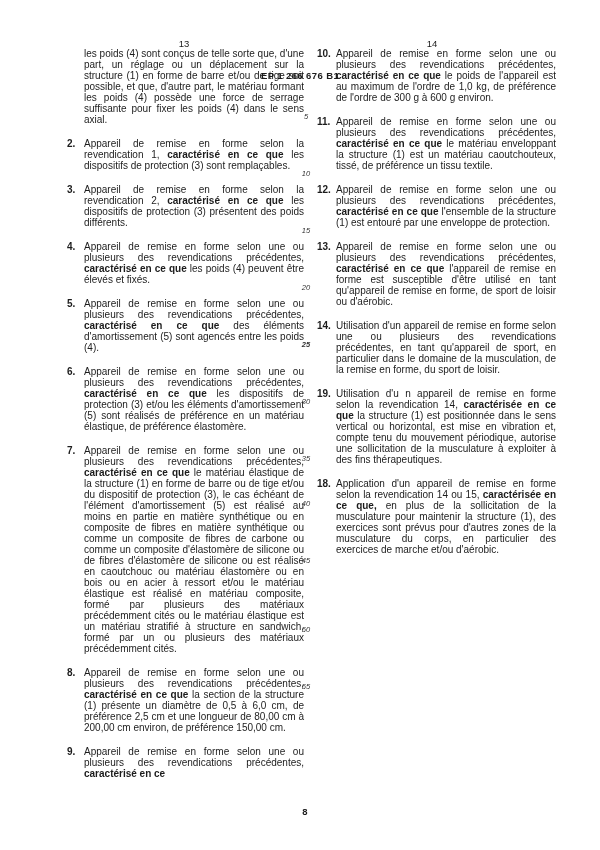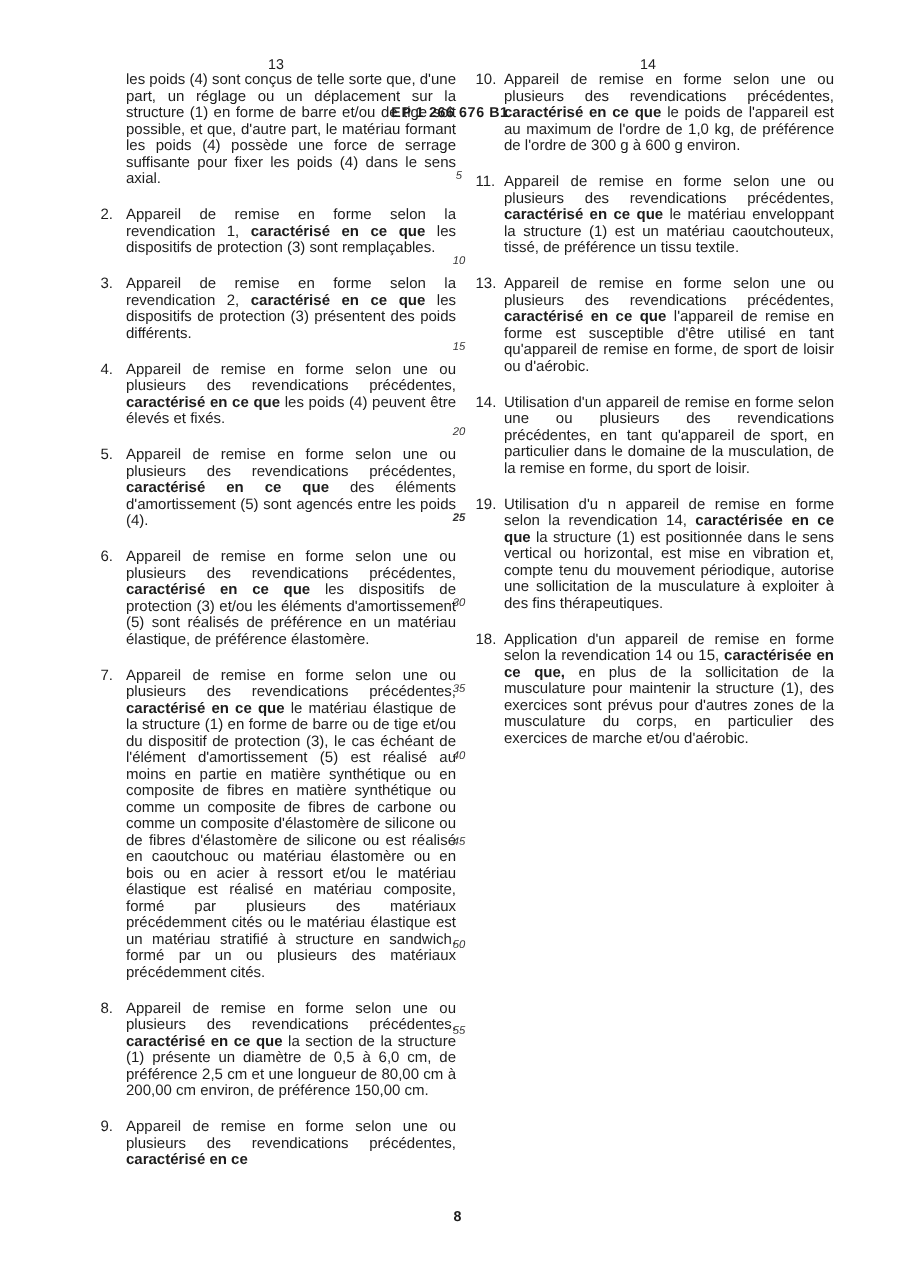--- a/index.html
+++ b/index.html
@@ -39,21 +39,21 @@
   .col-left  { left: 67px;  width: 237px; }
   .col-right { left: 317px; width: 239px; }
 
   .claim {
     display: flex;
     margin: 0 0 13px 0;
   }
   .claim-num {
     flex: 0 0 auto;
     width: 17px;
-    font-weight: normal;
+    font-weight: bold;
   }
   .col-right .claim-num { width: 19px; }
   .claim-body {
     flex: 1 1 auto;
     text-align: justify;
     hyphens: none;
   }
   .b { font-weight: bold; }
 
   
@@ -151,20 +151,24 @@
   <div class="col col-right" id="col-right">
       <div class="claim">
         <div class="claim-num">10.</div>
         <div class="claim-body"><span>Appareil de remise en forme selon une ou plusieurs des revendications précédentes, </span><span class="b">caractérisé en ce que</span><span> le poids de l'appareil est au maximum de l'ordre de 1,0 kg, de préférence de l'ordre de 300 g à 600 g environ.</span></div>
       </div>
       <div class="claim">
         <div class="claim-num">11.</div>
         <div class="claim-body"><span>Appareil de remise en forme selon une ou plusieurs des revendications précédentes, </span><span class="b">caractérisé en ce que</span><span> le matériau enveloppant la structure (1) est un matériau caoutchouteux, tissé, de préférence un tissu textile.</span></div>
       </div>
       <div class="claim">
+        <div class="claim-num">12.</div>
+        <div class="claim-body"><span>Appareil de remise en forme selon une ou plusieurs des revendications précédentes, </span><span class="b">caractérisé en ce que</span><span> l'ensemble de la structure (1) est entouré par une enveloppe de protection.</span></div>
+      </div>
+      <div class="claim">
         <div class="claim-num">13.</div>
         <div class="claim-body"><span>Appareil de remise en forme selon une ou plusieurs des revendications précédentes, </span><span class="b">caractérisé en ce que</span><span> l'appareil de remise en forme est susceptible d'être utilisé en tant qu'appareil de remise en forme, de sport de loisir ou d'aérobic.</span></div>
       </div>
       <div class="claim">
         <div class="claim-num">14.</div>
         <div class="claim-body"><span>Utilisation d'un appareil de remise en forme selon une ou plusieurs des revendications précédentes, en tant qu'appareil de sport, en particulier dans le domaine de la musculation, de la remise en forme, du sport de loisir.</span></div>
       </div>
       <div class="claim">
         <div class="claim-num">19.</div>
         <div class="claim-body"><span>Utilisation d'u n appareil de remise en forme selon la revendication 14, </span><span class="b">caractérisée en ce que</span><span> la structure (1) est positionnée dans le sens vertical ou horizontal, est mise en vibration et, compte tenu du mouvement périodique, autorise une sollicitation de la musculature à exploiter à des fins thérapeutiques.</span></div>

